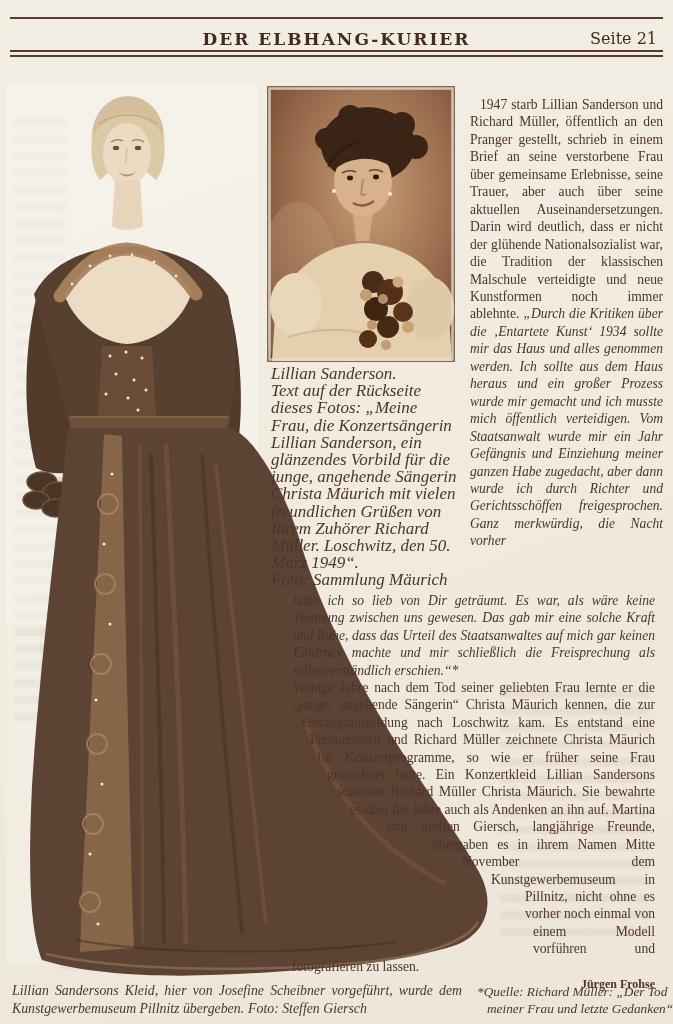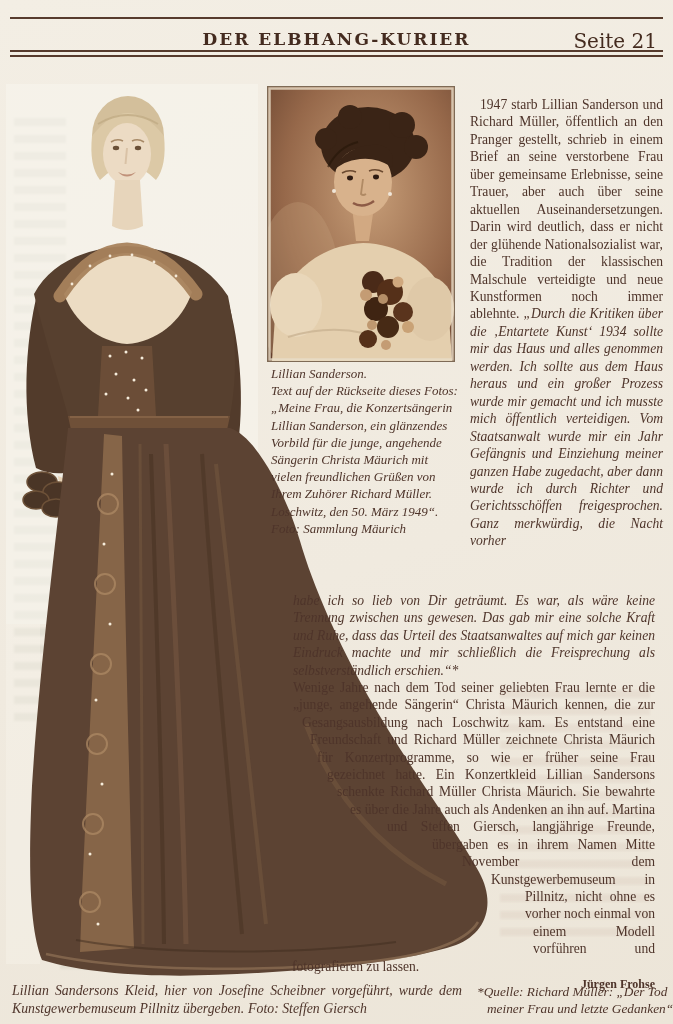--- a/index.html
+++ b/index.html
@@ -17,33 +17,33 @@
   .rule-top{top:17px;height:2px;}
   .rule-b1{top:50px;height:2px;}
   .rule-b2{top:55px;height:2px;}
   .masthead{
     position:absolute;top:26px;left:0;right:0;text-align:center;
     font-family:"DejaVu Serif", serif;font-weight:bold;
     font-size:17px;line-height:26px;letter-spacing:2px;color:#442b1f;
   }
   .page-num{
     position:absolute;top:29px;right:16px;
-    font-family:"DejaVu Serif", serif;font-size:20px;color:#442b1f;
+    font-family:"DejaVu Serif", serif;font-size:16px;color:#442b1f;
   }
   
   .col-narrow{
     position:absolute;left:470px;top:96px;width:193px;
     font-size:13.6px;line-height:17.45px;text-align:justify;
     hyphens:auto;-webkit-hyphens:auto;
   }
   .col-narrow p{margin:0;text-indent:10px;}
   .it{font-style:italic;}
   .caption-mid{
     position:absolute;left:271px;top:365px;width:187px;
-    font-style:italic;font-size:13px;line-height:17.2px;
+    font-style:italic;font-size:17px;line-height:17.2px;
   }
   .caption-mid div{margin:0;}
   .col-wide{
     position:absolute;left:292px;top:592px;width:363px;
     font-size:13.6px;line-height:17.4px;text-align:justify;
     hyphens:auto;-webkit-hyphens:auto;
   }
   .col-wide p{margin:0;}
   .sp{float:left;clear:left;}
   .byline{clear:both;text-align:right;font-weight:bold;font-size:12px;padding-top:1px;font-family:Liberation Serif, serif;}

